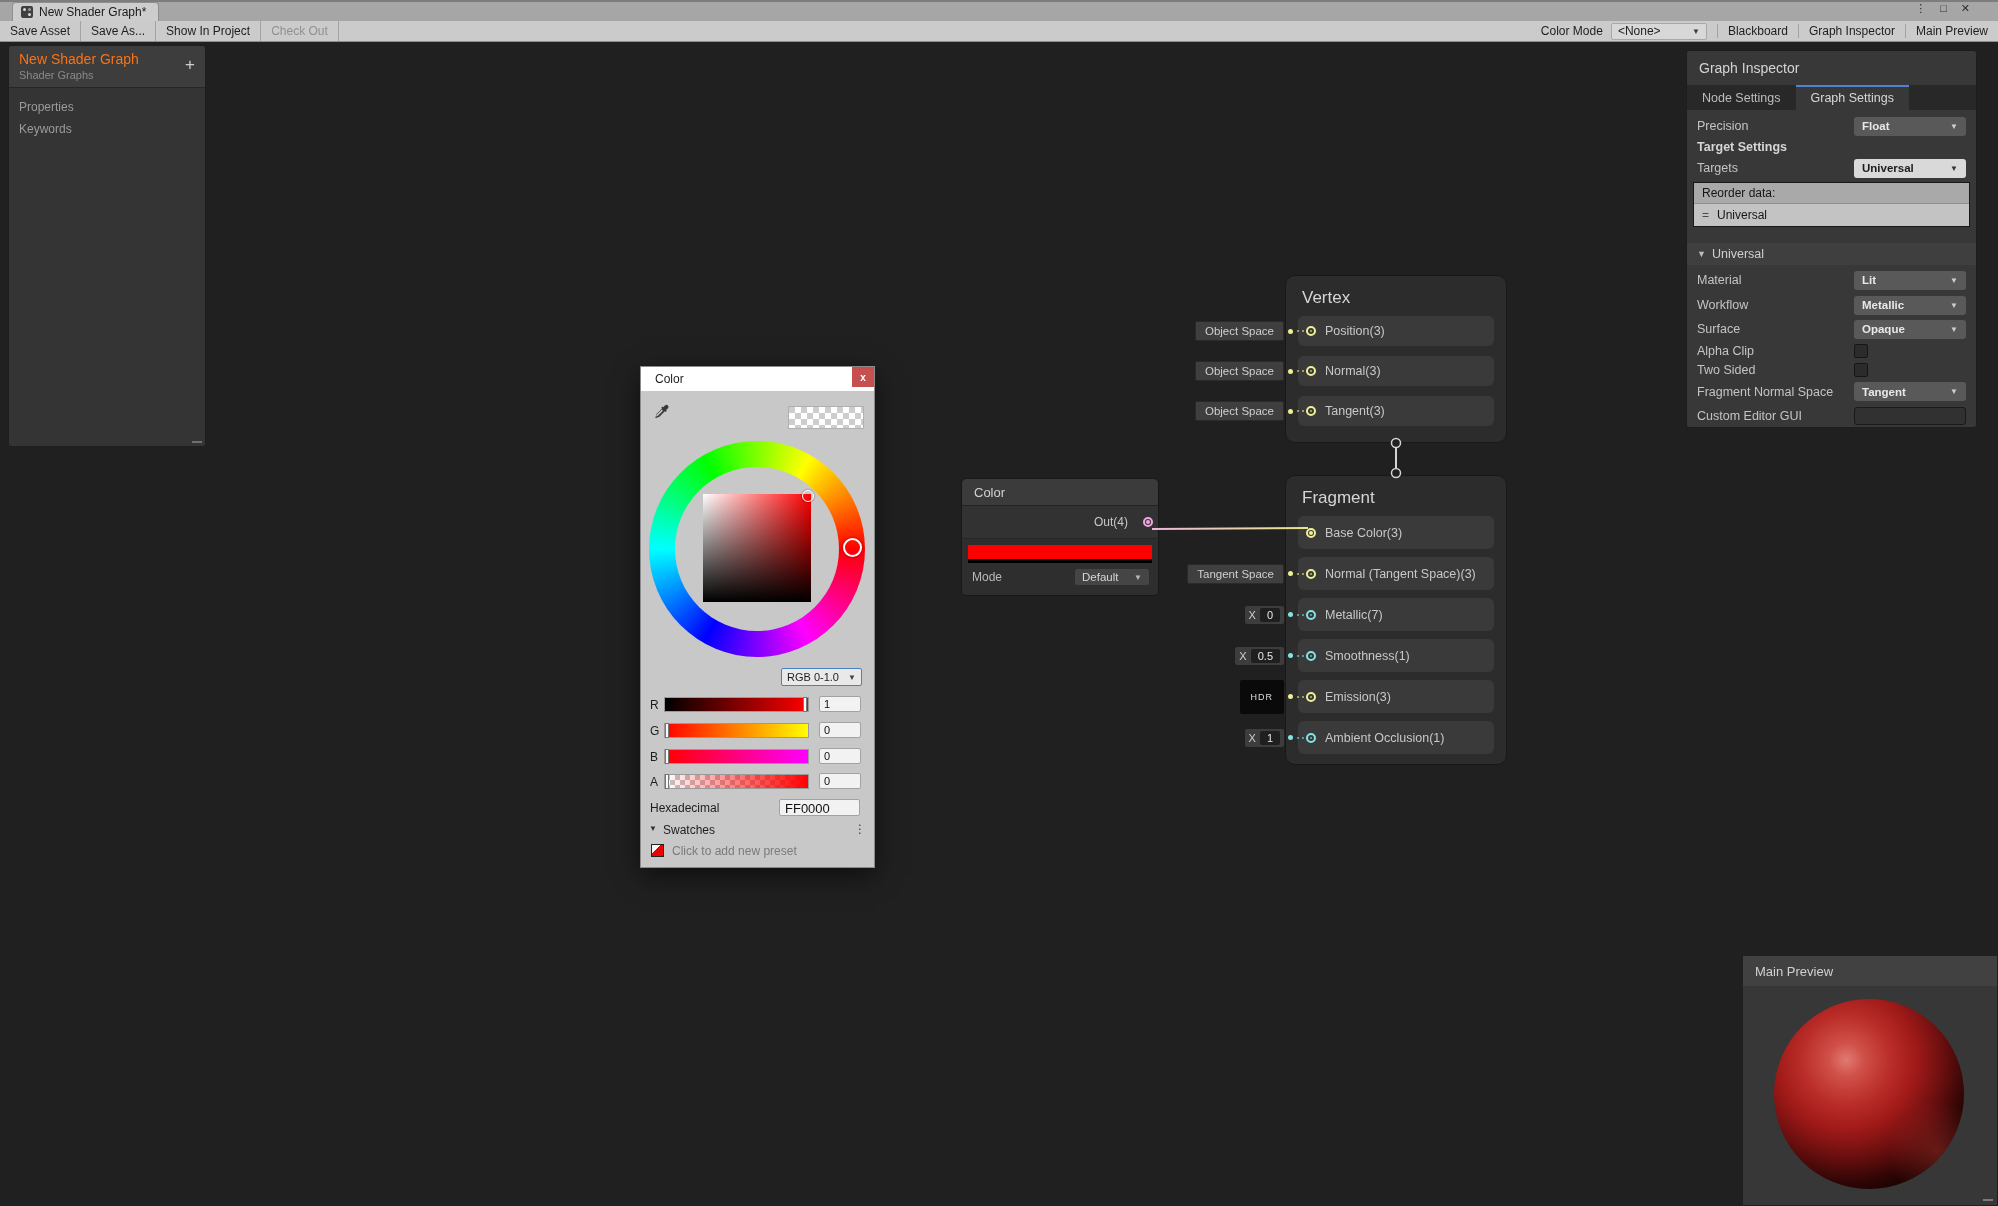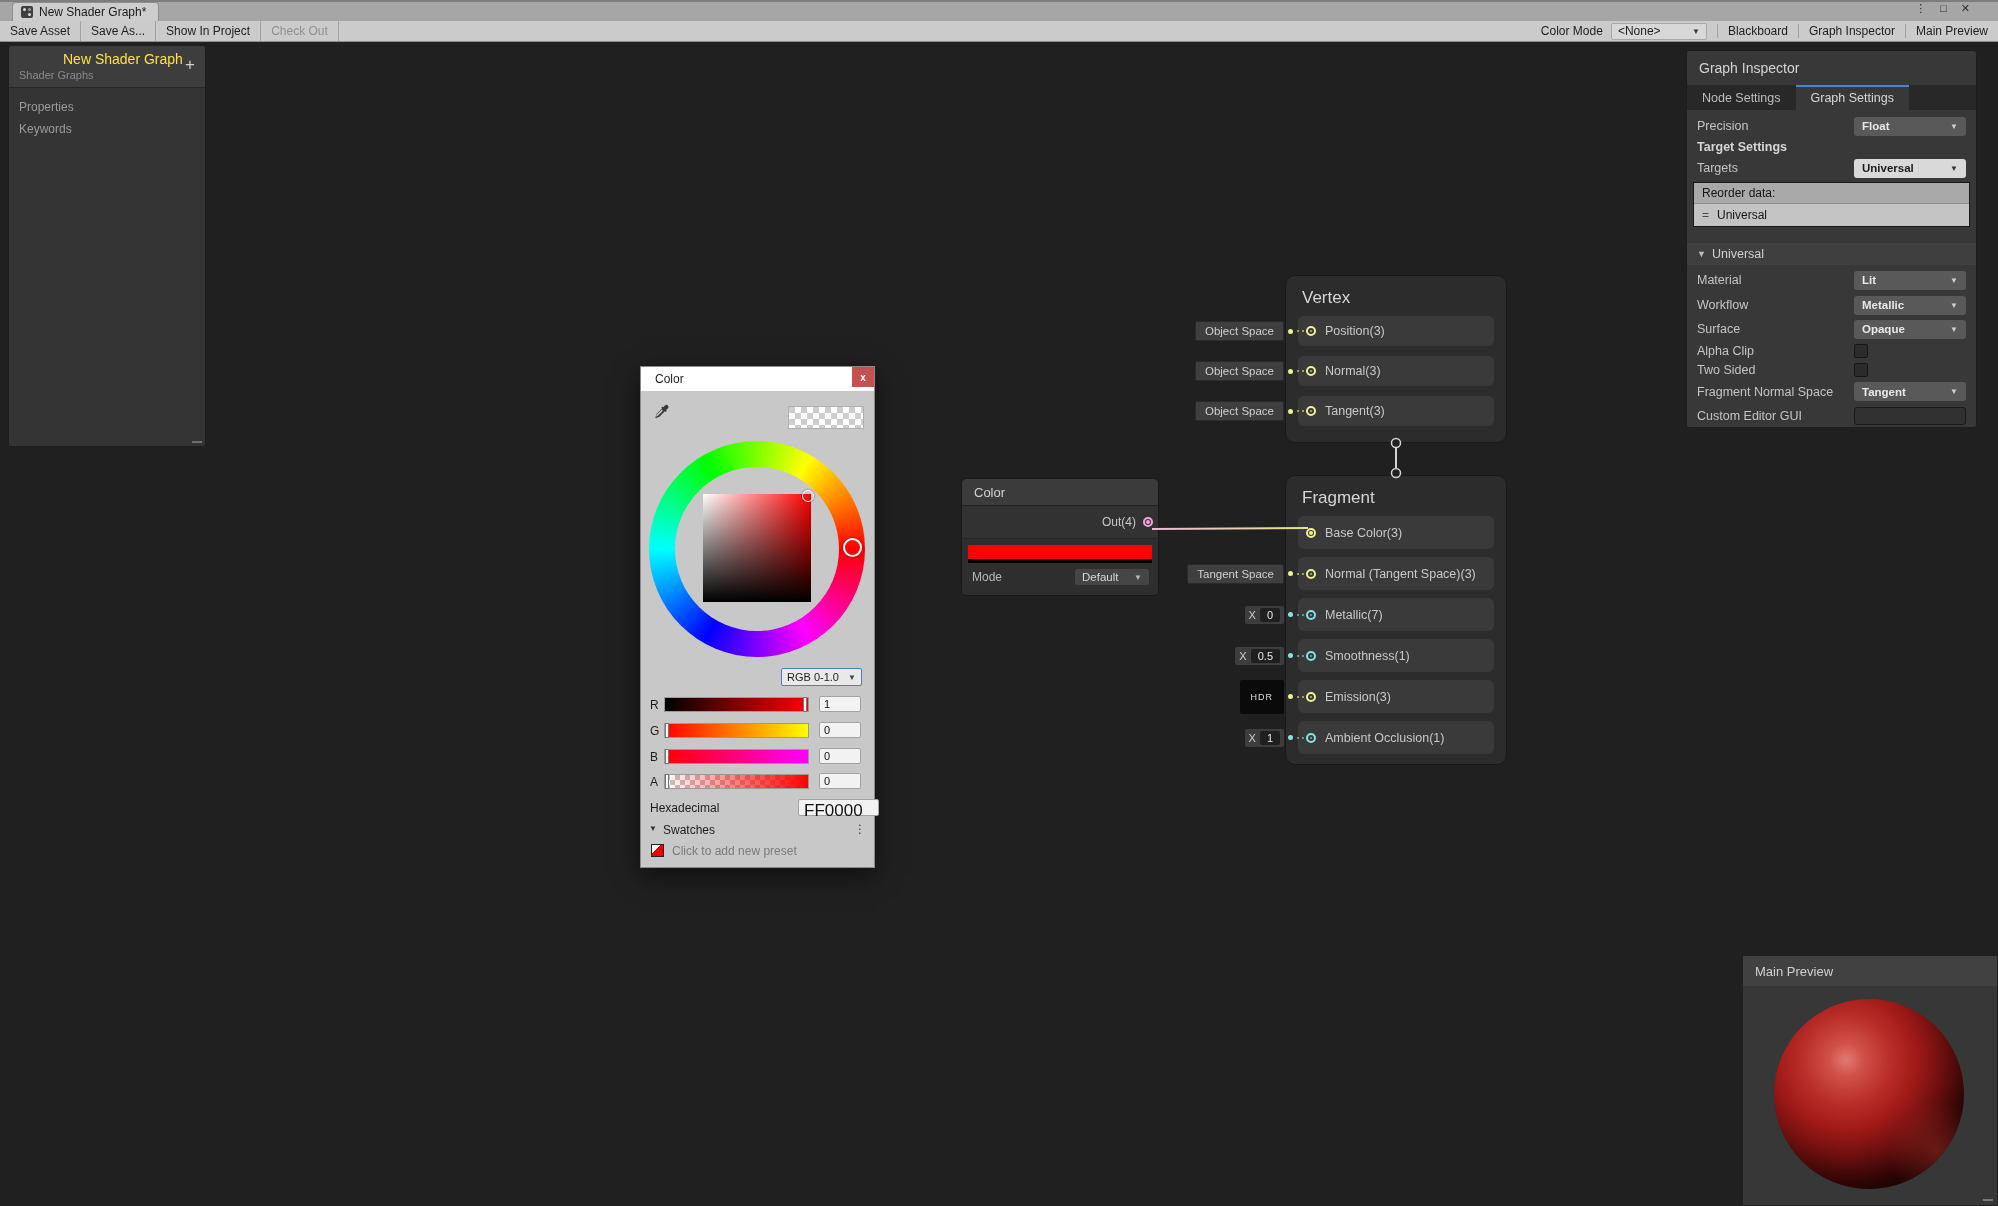--- a/index.html
+++ b/index.html
@@ -30,21 +30,21 @@
     padding:0 6px;margin-right:10px;}
   .tb-dd .arr{margin-left:auto;font-size:8px;color:#3a3a3a;}
   .tb-right .tb-btn{border-left:1px solid #a3a3a3;border-right:none;}
 
   
   #graph{left:0;top:42px;width:1998px;height:1164px;background:#202020;}
 
   
   #blackboard{left:8px;top:3px;width:198px;height:402px;background:#343434;border:1px solid #1e1e1e;border-radius:3px;}
   #bb-header{height:42px;background:#3d3d3d;border-bottom:1px solid #262626;border-radius:3px 3px 0 0;position:relative;padding:5px 10px 0 10px;}
-  #bb-title{font-size:14px;color:#fde047;margin-left:44px;}
+  #bb-title{font-size:14px;color:#f97316;}
   #bb-sub{font-size:11px;color:#8a8a8a;margin-top:2px;}
   #bb-add{position:absolute;right:10px;top:10px;font-size:17px;color:#cfcfcf;line-height:1;}
   .bb-row{font-size:12px;color:#9b9b9b;padding:0 10px;margin-top:12px;}
   .bb-row + .bb-row{margin-top:8px;}
   #bb-grip{position:absolute;right:3px;bottom:3px;width:10px;height:2px;background:#6f6f6f;}
 
   
   #picker{left:640px;top:324px;width:235px;height:502px;background:#c8c8c8;border:1px solid #8a8a8a;
     box-shadow:0 8px 24px rgba(0,0,0,.55);font-size:12px;color:#1d1d1d;}
   #pk-titlebar{height:24px;background:#ffffff;display:flex;align-items:center;padding-left:14px;position:relative;}
@@ -71,22 +71,22 @@
   .ch-handle{position:absolute;top:-1px;width:4px;height:15px;background:#fafafa;border:1px solid #777;}
   .ch-val{position:absolute;left:178px;top:-1px;width:42px;height:16px;background:#f2f2f2;border:1px solid #a2a2a2;
     border-radius:2px;font-size:11px;padding:1px 4px;color:#111;}
   #sl-r{background:linear-gradient(to right,#000,#f00);}
   #sl-g{background:linear-gradient(to right,#f00,#ff0);}
   #sl-b{background:linear-gradient(to right,#f00,#f0f);}
   #sl-a{background:linear-gradient(to right,rgba(255,0,0,0),#f00),repeating-conic-gradient(#fff 0 25%,#c4c4c4 0 50%);
     background-size:auto,10px 10px;}
   #hex-row{position:absolute;left:0;top:432px;width:235px;}
   #hex-label{position:absolute;left:9px;top:2px;}
-  #hex-field{position:absolute;left:157px;top:0;width:81px;height:17px;background:#f2f2f2;border:1px solid #a2a2a2;
-    border-radius:2px;font-size:17px;padding:1px 5px;color:#111;}
+  #hex-field{position:absolute;left:138px;top:0;width:81px;height:17px;background:#f2f2f2;border:1px solid #a2a2a2;
+    border-radius:2px;font-size:13px;padding:1px 5px;color:#111;}
   #swatches-row{position:absolute;left:0;top:456px;width:235px;height:14px;}
   #sw-fold{position:absolute;left:8px;top:1px;font-size:8px;color:#333;}
   #sw-label{position:absolute;left:22px;top:0;font-size:12px;}
   #sw-menu{position:absolute;right:10px;top:-1px;font-size:12px;color:#444;}
   #preset-row{position:absolute;left:0;top:477px;width:235px;height:14px;}
   #preset-icon{position:absolute;left:10px;top:0;width:13px;height:13px;border:1px solid #222;
     background:linear-gradient(135deg,#f5f5f5 0 38%,#e00 38%);}
   #preset-label{position:absolute;left:31px;top:0;font-size:12px;color:#7b7b7b;}
 
   
@@ -103,21 +103,21 @@
   .wdot{width:5px;height:5px;border-radius:50%;background:var(--pc);margin:0 4px;flex:none;}
   .wbox{background:#3f3f3f;border:1px solid #2a2a2a;border-radius:2px;padding:3px 9px;font-size:11.5px;color:#cfcfcf;white-space:nowrap;}
   .xw{background:#3d3d3d;border-radius:2px;padding:2px 4px;display:flex;gap:4px;align-items:center;font-size:11px;color:#cfcfcf;}
   .xv{background:#1f1f1f;border-radius:2px;padding:1px 7px;min-width:14px;color:#e6e6e6;text-align:left;}
   .hdrbox{background:#0a0a0a;color:#dedede;font-size:9px;letter-spacing:1px;padding:12px 11px;border-radius:2px;}
 
   
   #color-node{left:961px;top:436px;width:198px;height:118px;border-radius:5px;background:#2e2e2e;}
   #cn-header{height:27px;background:#3b3b3b;border-bottom:1px solid #232323;border-radius:5px 5px 0 0;
     display:flex;align-items:center;padding:0 12px;font-size:13px;color:#d2d2d2;}
-  #cn-out{height:33px;display:flex;align-items:center;justify-content:flex-end;gap:7px;padding:0 5px 0 27px;
+  #cn-out{height:33px;display:flex;align-items:center;justify-content:flex-end;gap:15px;padding:0 5px 0 27px;
     background:#323232;border-bottom:1px solid #262626;}
   #cn-out .slot-label{font-size:12px;}
   #cn-swatch{margin:6px 6px 0 6px;height:14px;background:#fe0000;}
   #cn-alpha{margin:0 6px;height:4px;background:#000;}
   #cn-mode{display:flex;align-items:center;justify-content:space-between;padding:5px 8px 0 10px;}
   #cn-mode-label{font-size:12px;color:#b9b9b9;}
   .dd-dark-sm{width:76px;height:18px;background:#454545;border:1px solid #2e2e2e;border-radius:3px;display:flex;align-items:center;
     padding:0 7px;font-size:11.5px;color:#d6d6d6;}
   .dd-dark-sm .arr{margin-left:auto;font-size:8px;color:#bbb;}
 

